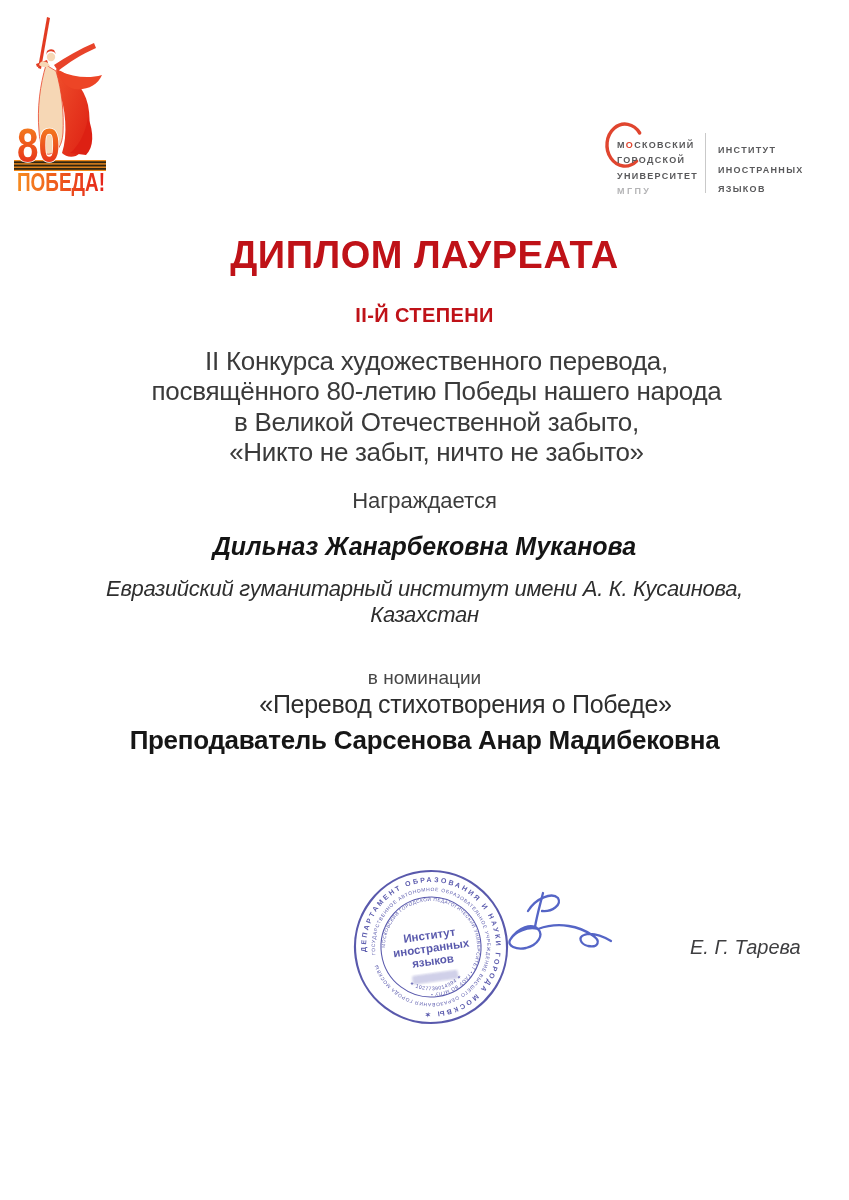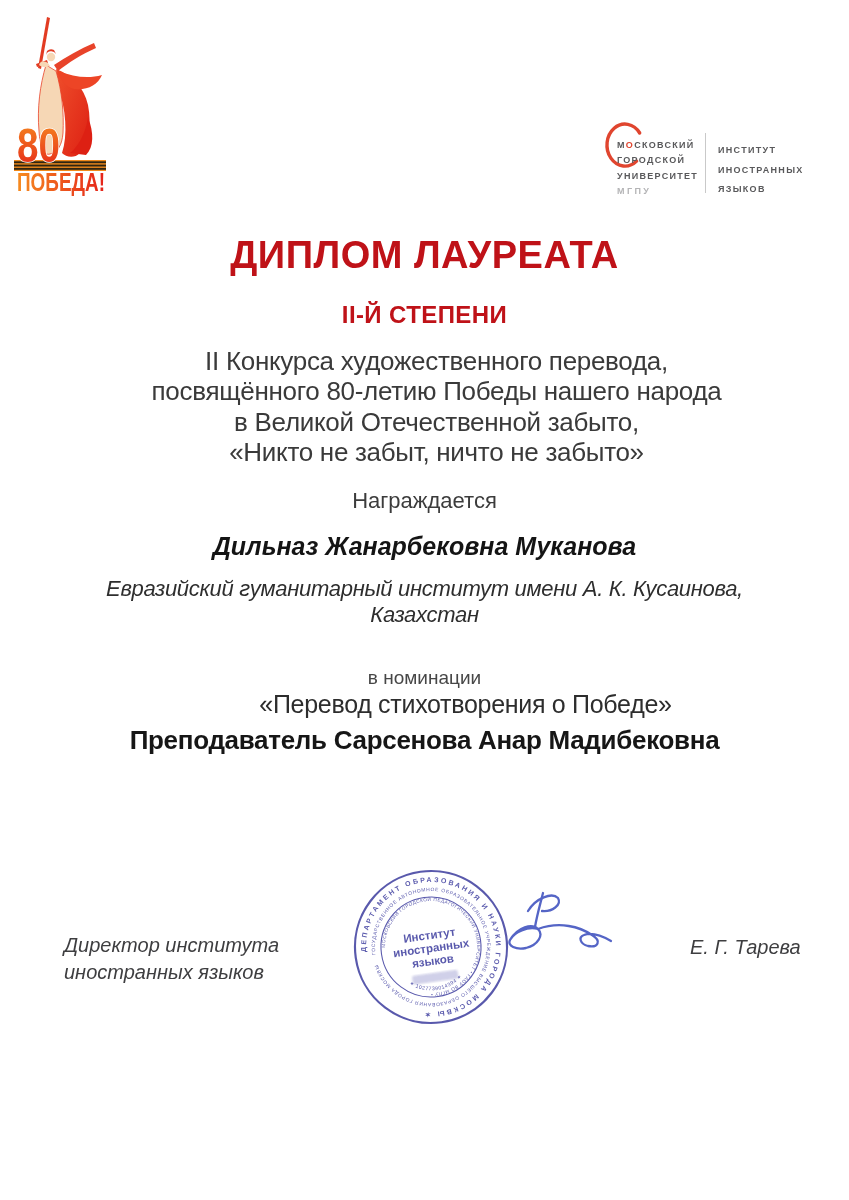--- a/index.html
+++ b/index.html
@@ -23,21 +23,21 @@
     left:718px; top:141px; font-size:9px; font-weight:bold;
     letter-spacing:1.3px; line-height:19.6px; color:#59595b; white-space:nowrap;
   }
 
   
   .diploma-title{
     top:234px; font-size:38px; font-weight:bold; color:#bf1218;
     letter-spacing:0.5px; line-height:42px;
   }
   .degree-subtitle{
-    top:300px; font-size:24px; font-weight:bold; color:#bf1218;
+    top:300px; font-size:20px; font-weight:bold; color:#bf1218;
     letter-spacing:0.4px; line-height:30px;
   }
   .contest-block{top:346px; font-size:26px; color:#3a3a3a; line-height:30.4px; letter-spacing:-0.3px;padding-left:12px;}
   .award-label{top:489px; font-size:22px; color:#3c3c3c; line-height:24px;}
   .recipient-name{top:531px; font-size:25px; font-weight:bold; font-style:italic; color:#141414; line-height:30px;}
   .affiliation{top:576px; font-size:22px; font-style:italic; color:#2e2e2e; line-height:26px; letter-spacing:-0.3px;}
   .nomination-label{top:668px; font-size:19px; color:#474747; line-height:20px;}
   .nomination-title{top:691px; font-size:25px; color:#2d2d2d; line-height:26px; letter-spacing:-0.3px;padding-left:41px;}
   .teacher-line{top:726px; font-size:26px; font-weight:bold; color:#161616; line-height:28px; letter-spacing:-0.3px;}
 
@@ -133,24 +133,20 @@
 
   <div class="abs centered nomination-label">в номинации</div>
 
   <div class="abs centered affiliation">
     <div>Евразийский гуманитарный институт имени А. К. Кусаинова,</div>
     <div>Казахстан</div>
   </div>
   <div class="abs centered nomination-title">«Перевод стихотворения о Победе»</div>
   <div class="abs centered teacher-line">Преподаватель Сарсенова Анар Мадибековна</div>
 
-  <div class="abs director-title">
-    <div>Директор института</div>
-    <div>иностранных языков</div>
-  </div>
 
   <svg class="abs stamp-svg" width="162" height="162" viewBox="0 0 162 162" opacity="0.92">
     <defs>
       <path id="st-outer" d="M16,81 A65,65 0 1 1 146,81 A65,65 0 1 1 16,81"></path>
       <path id="st-middle" d="M25,81 A56,56 0 1 1 137,81 A56,56 0 1 1 25,81"></path>
       <path id="st-inner" d="M35,81 A46,46 0 1 1 127,81 A46,46 0 1 1 35,81"></path>
       <path id="st-bottom" d="M47,107 A42,42 0 0 0 115,107"></path>
       <filter id="blur1">
           <feGaussianBlur stdDeviation="0.9"></feGaussianBlur>
         </filter>

